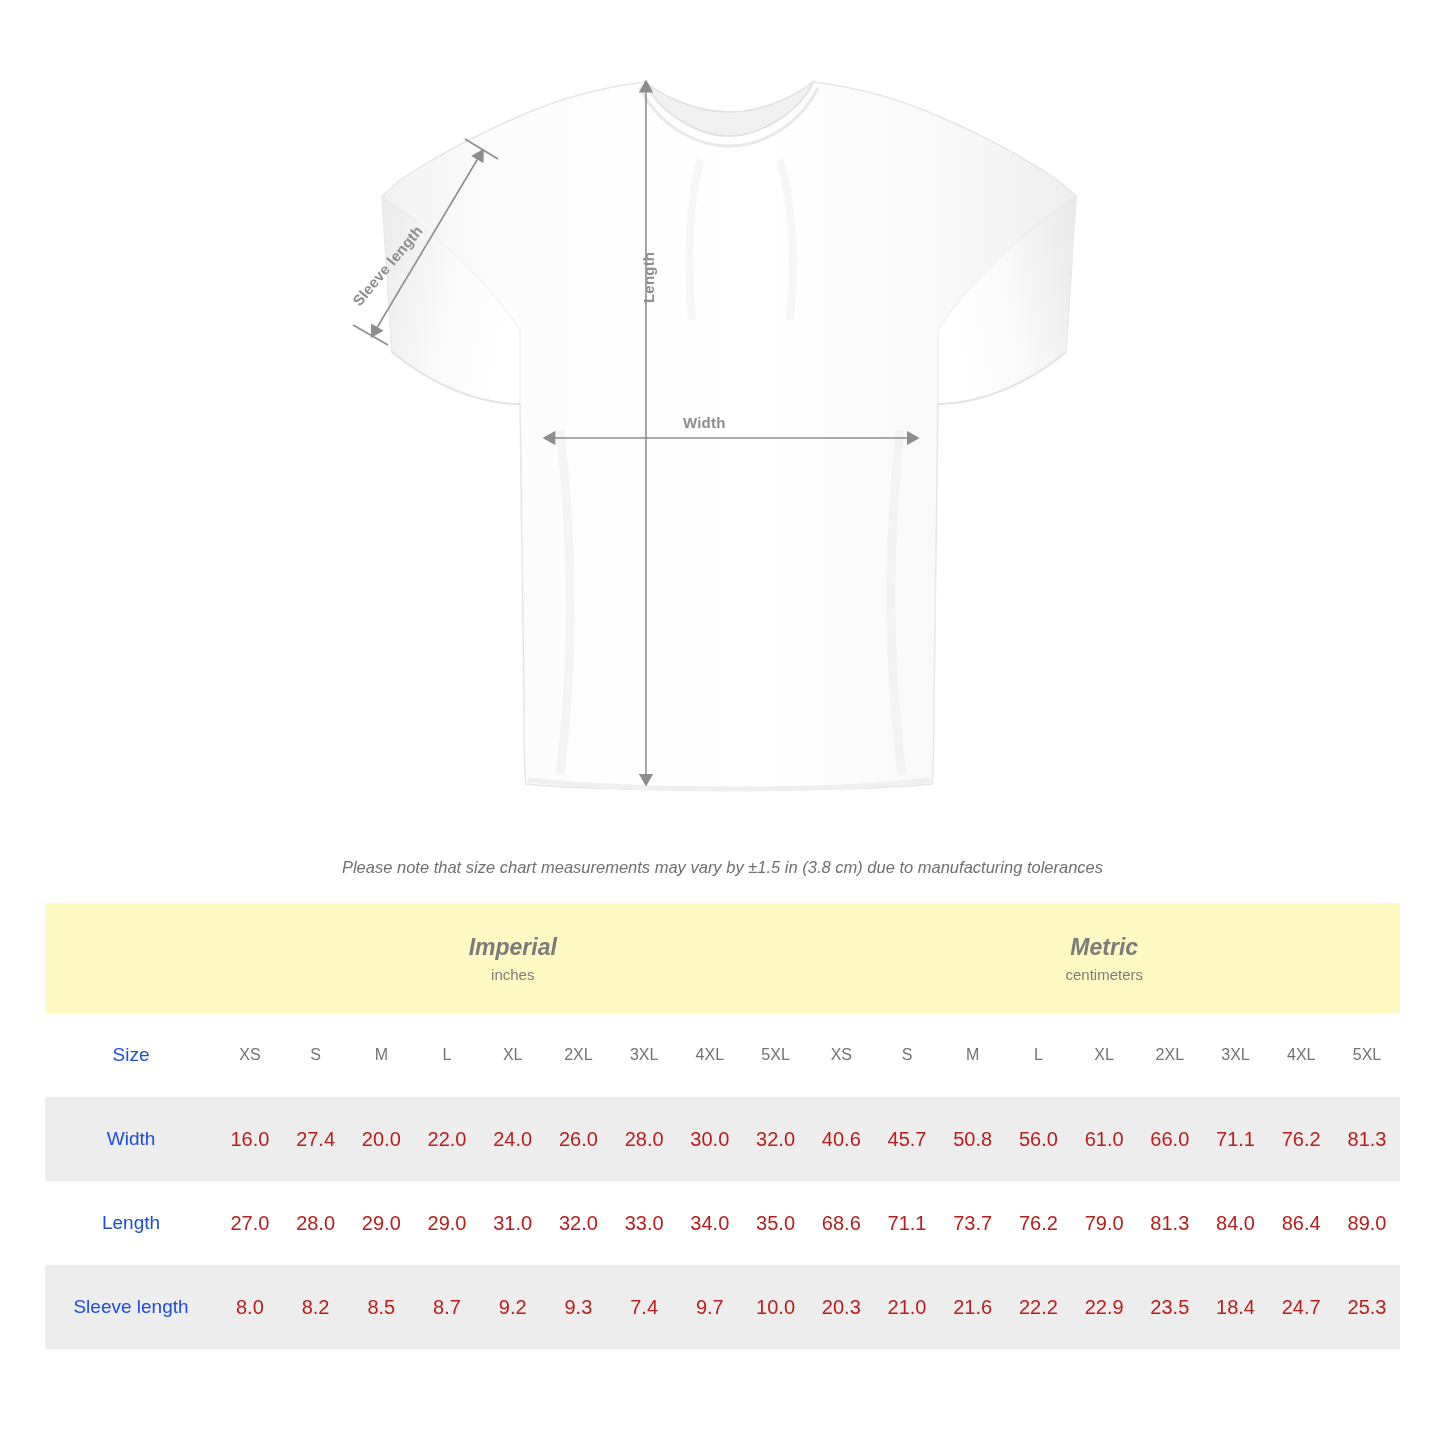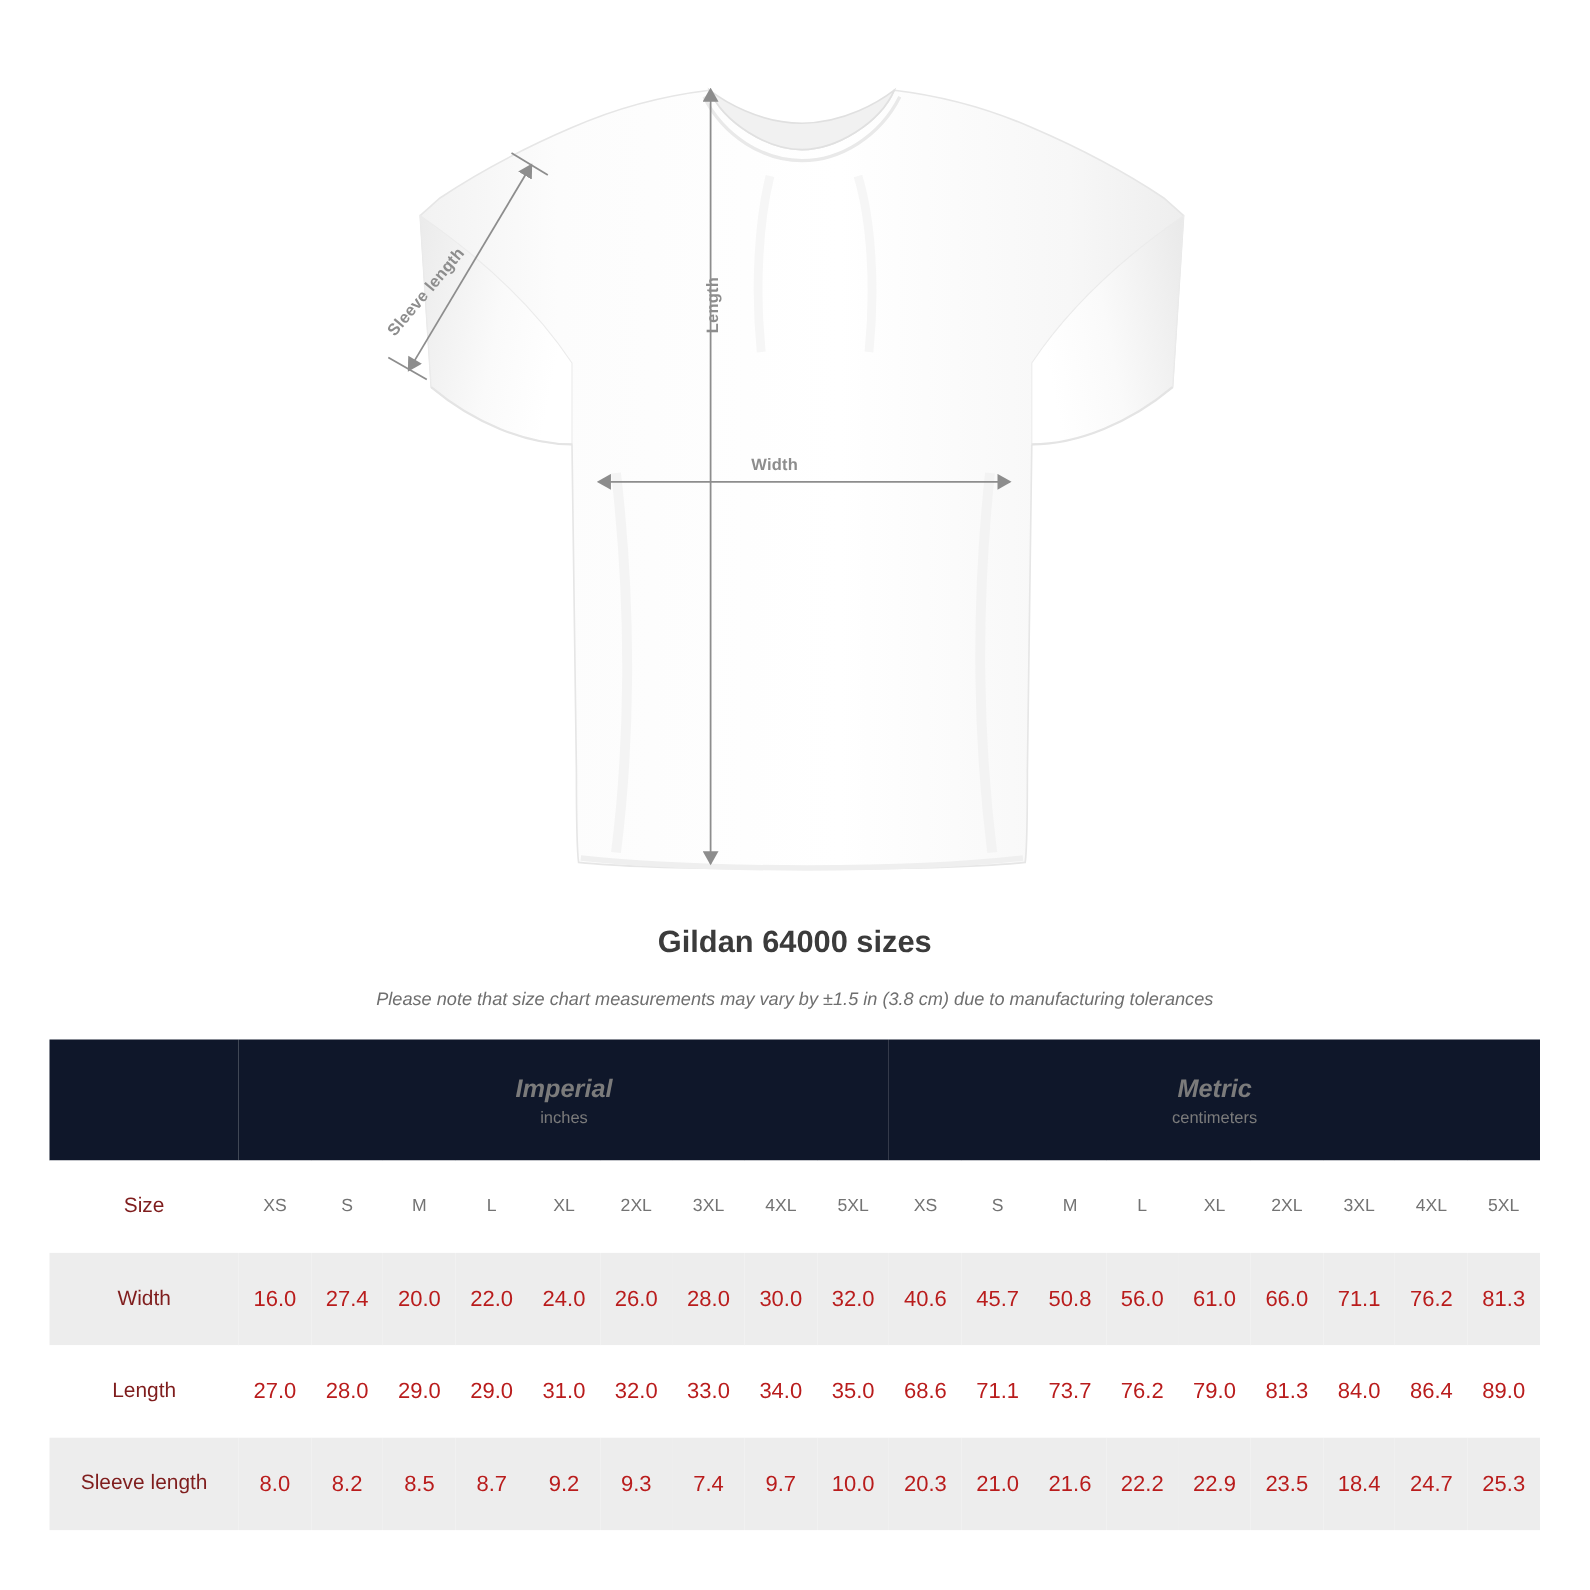--- a/index.html
+++ b/index.html
@@ -81,21 +81,21 @@
     width: 1355px;
     table-layout: fixed;
   }
   table.size-table td, table.size-table th {
     text-align: center;
     vertical-align: middle;
     font-weight: normal;
   }
   .unit-head td {
     height: 108px;
-    background: #0f172a;
+    background: #fef9c3;
   }
   .unit-title {
     font-size: 23px;
     font-style: italic;
     font-weight: bold;
     color: #7b7b7b;
     line-height: 1.25;
   }
   .unit-sub {
     font-size: 15px;
@@ -115,21 +115,21 @@
   .data-row td {
     height: 82px;
     font-size: 20px;
     color: #b91c1c;
   }
   .data-row.alt td { background: #ededed; }
   .data-row.plain td { background: #ffffff; }
   td.rowhead {
     font-weight: bold;
     font-size: 19px;
-    color: #7f1d1d;
+    color: #1d4ed8;
   }
   col.head-col { width: 172px; }
   col.cell-col { width: 65.7px; }
 </style>
 </head>
 <body>
 
 <div class="page">
 
   <div class="illustration">
@@ -204,21 +204,20 @@
       <line x1="372" y1="336" x2="483" y2="150" stroke="#8d8d8d" stroke-width="1.6" marker-start="url(#arrTail)" marker-end="url(#arrHead)"></line>
       <line x1="353" y1="325" x2="388" y2="345" stroke="#8d8d8d" stroke-width="1.6"></line>
       <line x1="465" y1="139" x2="498" y2="159" stroke="#8d8d8d" stroke-width="1.6"></line>
     </svg>
 
     <div class="dim-label width-label">Width</div>
     <div class="dim-label length-label">Length</div>
     <div class="dim-label sleeve-label">Sleeve length</div>
   </div>
 
-  <div class="chart-title">Gildan 64000 sizes</div>
   <div class="chart-note">Please note that size chart measurements may vary by ±1.5 in (3.8 cm) due to manufacturing tolerances</div>
 
   <div class="table-wrap">
     <table class="size-table">
       <colgroup>
         <col class="head-col">
         <col class="cell-col">
           <col class="cell-col">
           <col class="cell-col">
           <col class="cell-col">

